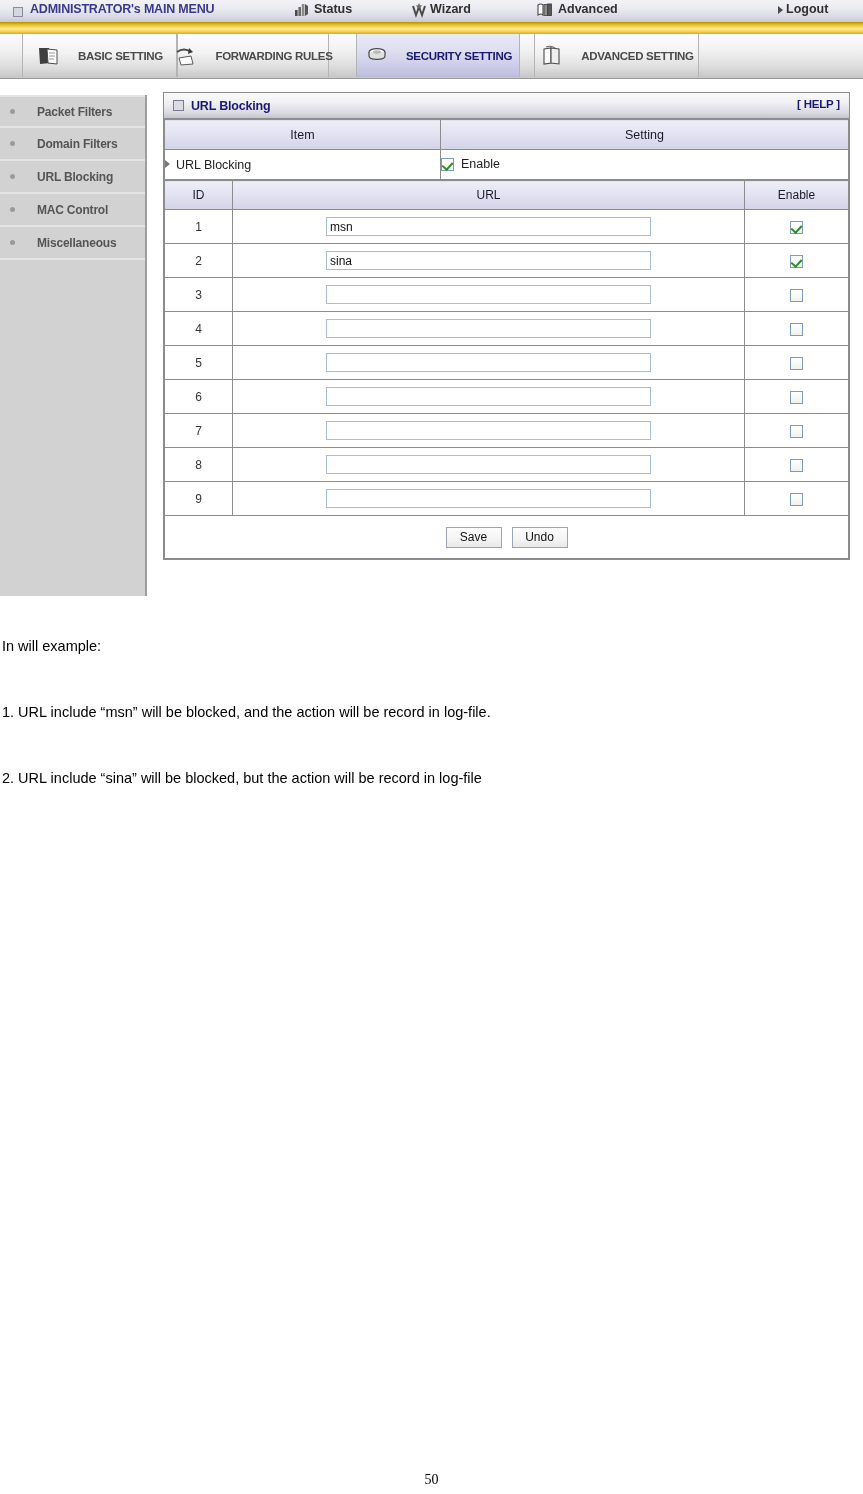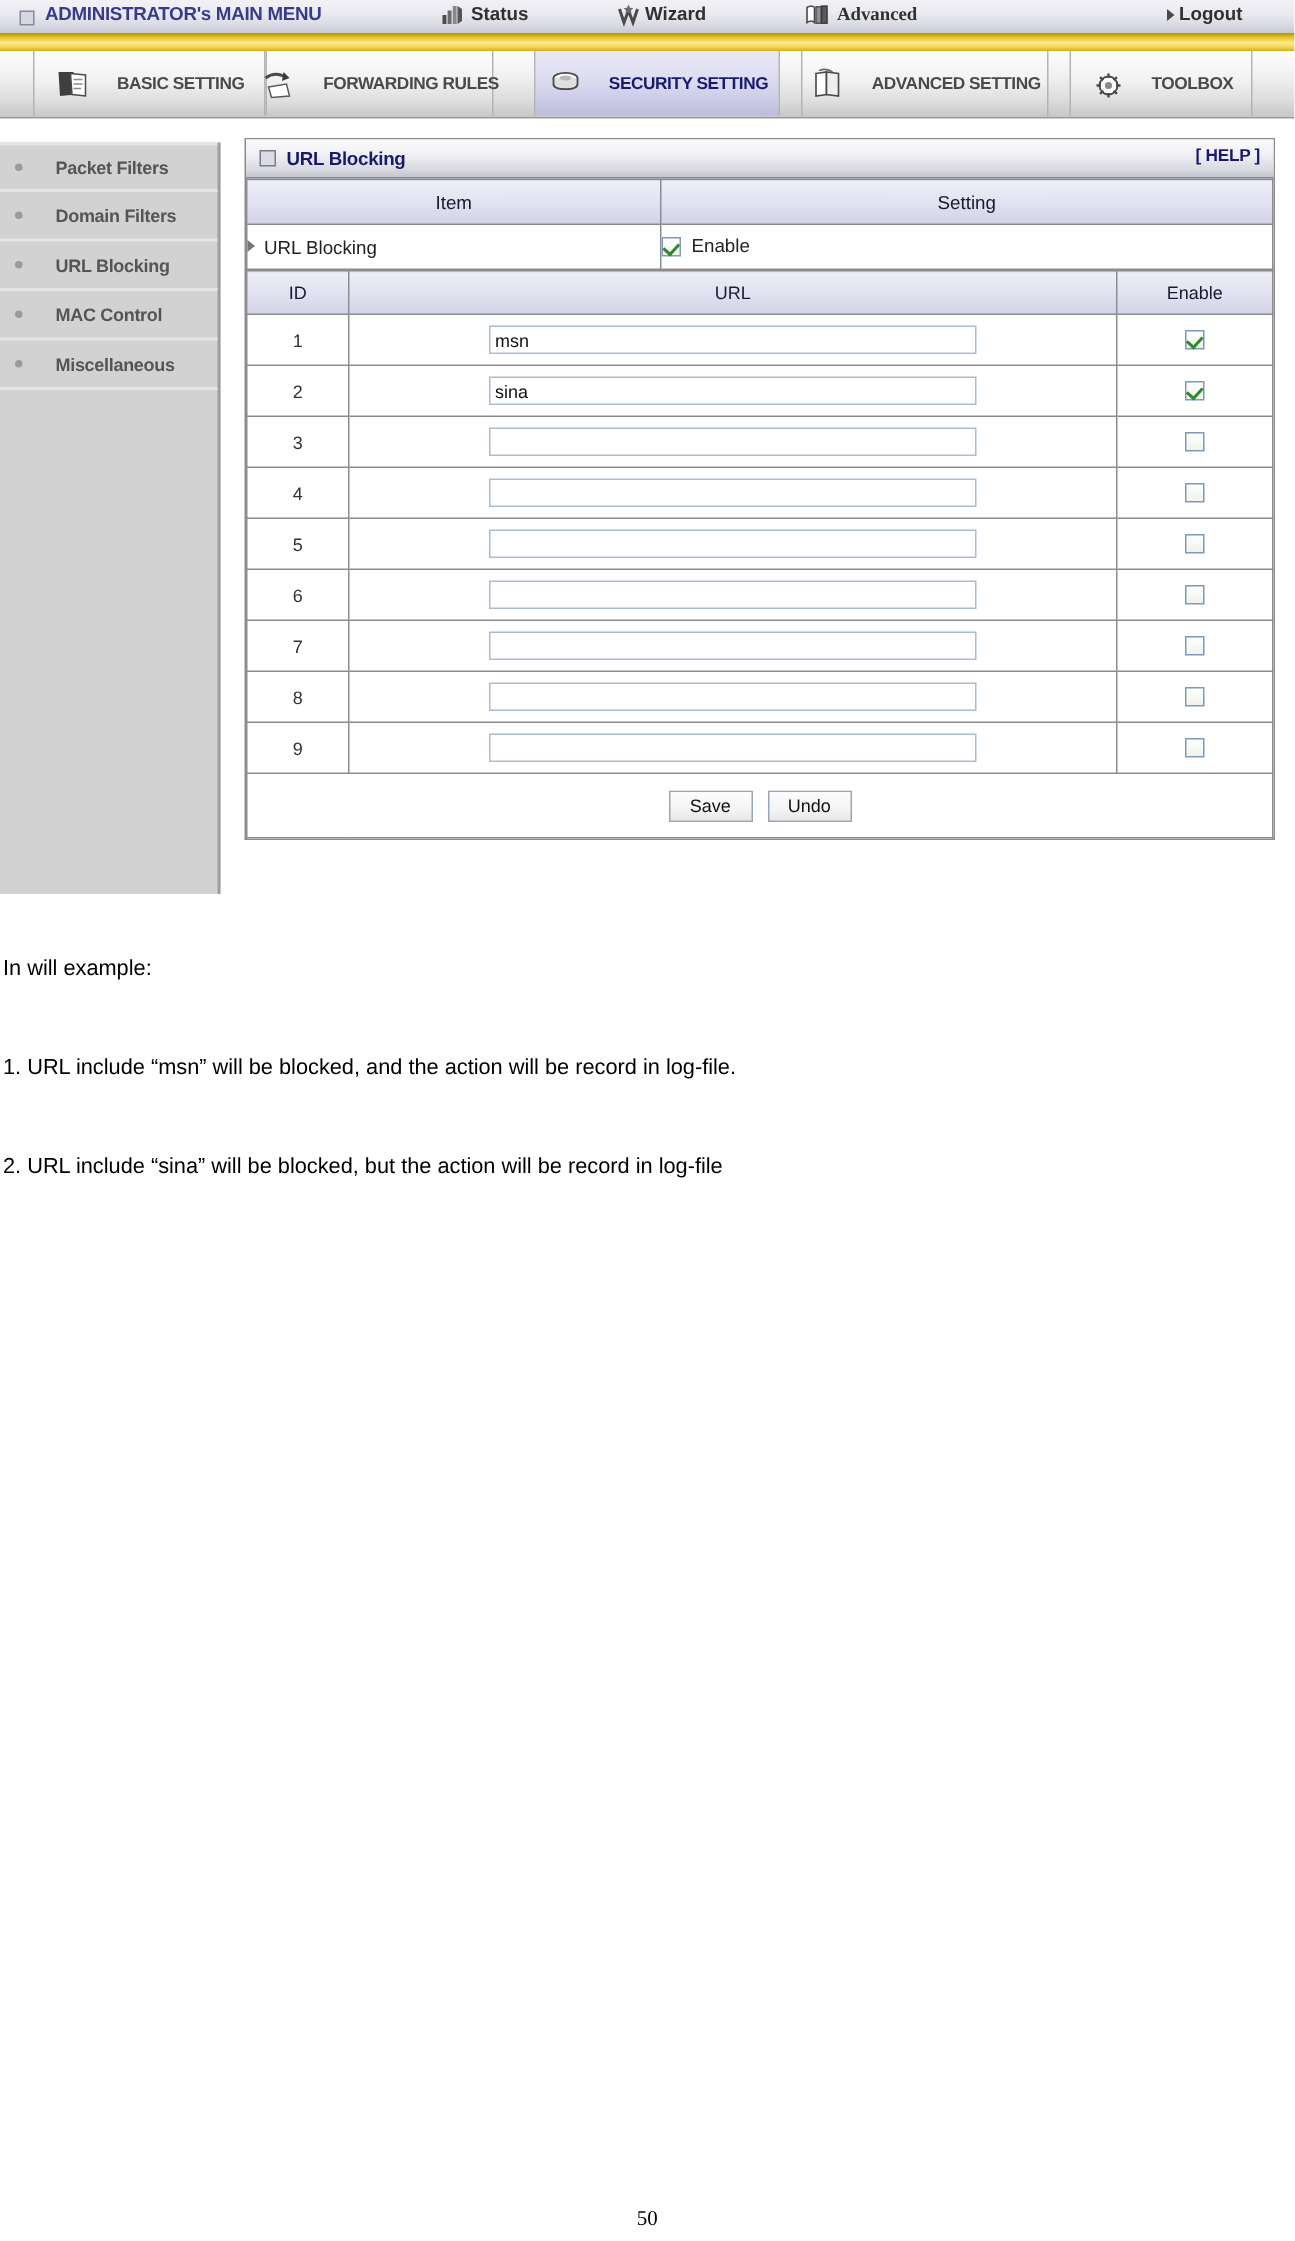--- a/index.html
+++ b/index.html
@@ -332,21 +332,21 @@
   </span>
   <span class="topnav-item" style="left:430px;">Wizard</span>
 
   <span class="topnav-icon" style="left:536px;">
     <svg viewBox="0 0 18 18" width="18" height="18">
       <path d="M2 4 q3 -2 5 0 v10 q-2 -2 -5 0 z" fill="#ffffff" stroke="#4a4a4a" stroke-width="1.1"></path>
       <rect x="8" y="3.5" width="3.4" height="11" fill="#909090" stroke="#4a4a4a" stroke-width="0.9"></rect>
       <rect x="11.8" y="3" width="3.6" height="11.5" fill="#5a5a5a" stroke="#3a3a3a" stroke-width="0.9"></rect>
     </svg>
   </span>
-  <span class="topnav-item" style="left:558px;font-family:Liberation Serif, serif;">Advanced</span>
+  <span class="topnav-item" style="left:558px;">Advanced</span>
 
   <span class="topnav-icon" style="left:772px;">
     <svg viewBox="0 0 18 18" width="18" height="18">
       <path d="M6 5 L11 9 L6 13 Z" fill="#4a4a4a"></path>
     </svg>
   </span>
   <span class="topnav-item" style="left:786px;">Logout</span>
 </div>
 
 <div class="gold-stripe"></div>
@@ -390,30 +390,20 @@
     <span class="mt-icon">
       <svg viewBox="0 0 26 26" width="26" height="26">
         <path d="M5 6 L12 5 L12 20 L5 21 Z" fill="#ffffff" stroke="#4a4a4a" stroke-width="1.1"></path>
         <path d="M12 5 L20 6 L20 21 L12 20 Z" fill="#efefef" stroke="#4a4a4a" stroke-width="1.1"></path>
         <path d="M7 4 q5 -2 9 1" stroke="#6a6a6a" stroke-width="1.1" fill="none"></path>
       </svg>
     </span>
     <span class="mt-label">ADVANCED SETTING</span>
   </div>
 
-  <div class="menutab" style="left:713px; width:122px;">
-    <span class="mt-icon">
-      <svg viewBox="0 0 26 26" width="26" height="26">
-        <circle cx="13" cy="14" r="6" fill="#ffffff" stroke="#4a4a4a" stroke-width="1.3"></circle>
-        <circle cx="13" cy="14" r="2.4" fill="#8a8a8a"></circle>
-        <path d="M13 6 v3 M13 19 v3 M5 14 h3 M18 14 h3 M7.4 8.4 l2.1 2.1 M16.5 17.5 l2.1 2.1 M18.6 8.4 l-2.1 2.1 M9.5 17.5 l-2.1 2.1" stroke="#4a4a4a" stroke-width="1.6"></path>
-      </svg>
-    </span>
-    <span class="mt-label">TOOLBOX</span>
-  </div>
 </div>
 
 <div class="sidebar">
   <div class="side-item">
     <span class="side-bullet"></span>
     <span class="side-label">Packet Filters</span>
   </div>
   <div class="side-item">
     <span class="side-bullet"></span>
     <span class="side-label">Domain Filters</span>

